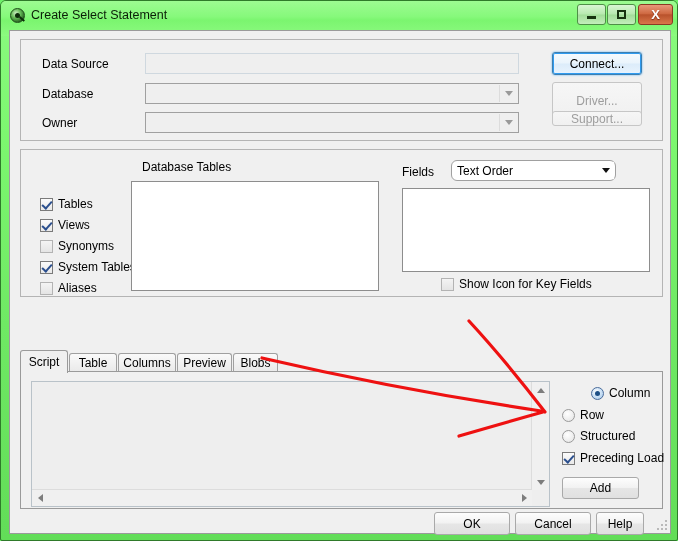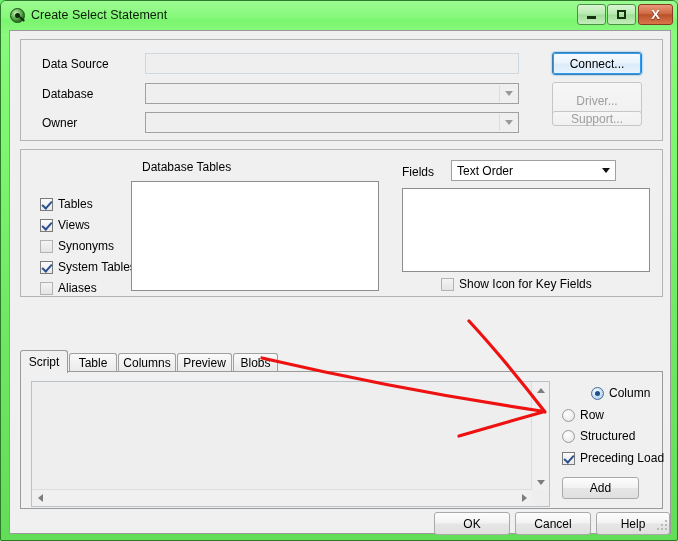--- a/index.html
+++ b/index.html
@@ -262,21 +262,21 @@
           <span>System Tables</span>
         </div>
       <div class="chk off" style="left:19px;top:131px;">
           <span class="box"></span>
           <span>Aliases</span>
         </div>
 
       <div class="listbox" style="left:110px;top:31px;width:248px;height:110px;"></div>
 
       <div class="lbl" style="left:381px;top:15px;">Fields</div>
-      <div class="combo" style="left:430px;top:10px;width:165px;height:21px;background:#fff;">
+      <div class="combo" style="left:430px;top:10px;width:165px;height:21px;background:#fff;border-radius:6px;">
         <div style="position:absolute;left:5px;top:3px;font-size:12px;color:#000;">Text Order</div>
         <div class="arrow" style="background:#fff;border-left:none;">
             <div class="tri-down on"></div>
           </div>
       </div>
 
       <div class="listbox" style="left:381px;top:38px;width:248px;height:84px;"></div>
 
       <div class="chk off" style="left:381px;top:127px;padding-left:39px;">
         <span class="box"></span>
@@ -332,21 +332,21 @@
       <div class="chk on" style="left:541px;top:79px;">
         <span class="box"></span>
         <span>Preceding Load</span>
       </div>
 
       <div class="btn" style="left:541px;top:105px;width:77px;height:22px;">Add</div>
     </div>
 
     <div class="btn" style="left:424px;top:481px;width:76px;height:23px;">OK</div>
     <div class="btn" style="left:505px;top:481px;width:76px;height:23px;">Cancel</div>
-    <div class="btn" style="left:586px;top:481px;width:74px;height:23px;">Help</div>
+    <div class="btn" style="left:586px;top:481px;width:48px;height:23px;">Help</div>
 
     <div id="grip">
       <i style="right:0px;bottom:0px;"></i>
         <i style="right:4px;bottom:0px;"></i>
         <i style="right:8px;bottom:0px;"></i>
       <i style="right:0px;bottom:4px;"></i>
         <i style="right:4px;bottom:4px;"></i>
       <i style="right:0px;bottom:8px;"></i>
     </div>
   </div>

